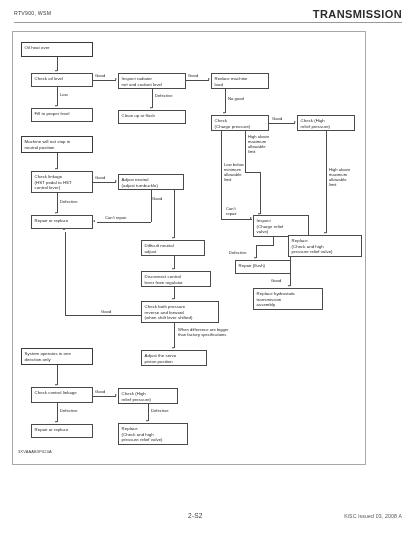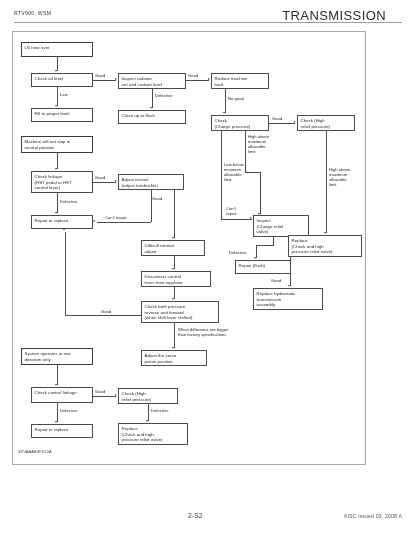--- a/index.html
+++ b/index.html
@@ -28,26 +28,27 @@
     position: absolute;
     left: 0;
     top: 0;
     font-size: 5.2px;
     letter-spacing: .25px;
     color: #3a3a3c;
     white-space: nowrap;
   }
   #page-header .hdr-right {
     position: absolute;
-    right: 16px;
+    right: 0;
     top: -2px;
-    font-size: 13px;
+    font-size: 11px;
     letter-spacing: .4px;
     color: #2b2b2d;
     white-space: nowrap;
+    font-weight: bold;
   }
   #page-header .hdr-rule {
     position: absolute;
     left: 0;
     right: 0;
     top: 11.5px;
     height: 1px;
     background: #9a9a9e;
   }
 

